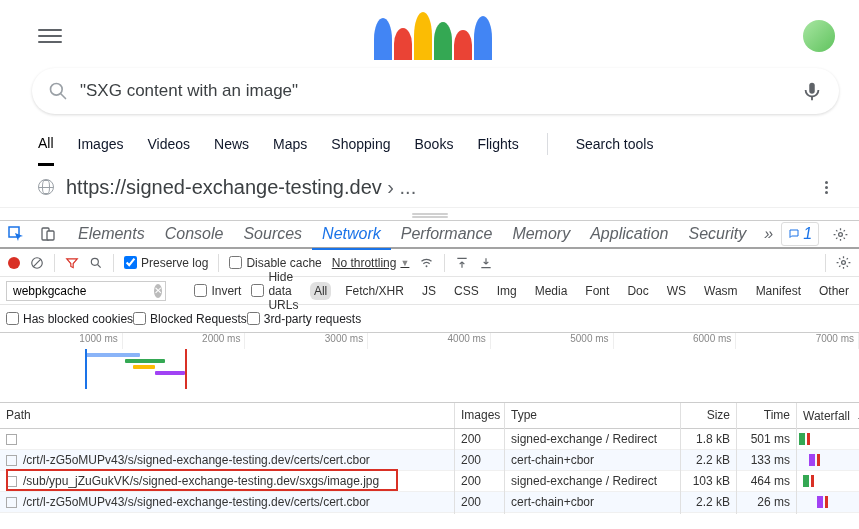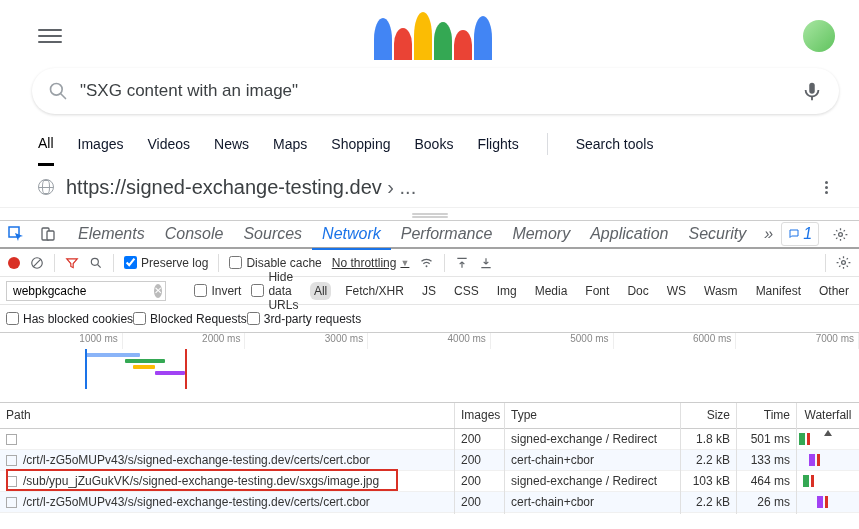--- a/index.html
+++ b/index.html
@@ -65,21 +65,21 @@
   .timeline .tick{ flex:1; text-align:right; padding-right:4px; border-right:1px solid #eee;}
   .timeline .band{ position:absolute; top:16px; left:85px; width:120px; height:40px;}
   .bar{ position:absolute; height:4px; border-radius:1px;}
 
   .table-head { display:flex; height:26px; border-bottom:1px solid #ccc; font-size:12px; color:#333; }
   .col-path { flex:1; padding:5px 6px; border-right:1px solid #e0e0e0;}
   .col-status { width:50px; padding:5px 6px; border-right:1px solid #e0e0e0;}
   .col-type { width:176px; padding:5px 6px; border-right:1px solid #e0e0e0;}
   .col-size { width:56px; padding:5px 6px; border-right:1px solid #e0e0e0; text-align:right;}
   .col-time { width:60px; padding:5px 6px; border-right:1px solid #e0e0e0; text-align:right;}
-  .col-wf  { width:62px; padding:5px 6px; display:flex; align-items:center; gap:8px;flex-direction:column;}
+  .col-wf  { width:62px; padding:5px 6px; display:flex; align-items:center; gap:8px;}
   .col-wf .sort{ width:0; height:0; border-left:4px solid transparent; border-right:4px solid transparent; border-bottom:6px solid #555;}
   .rows{}
   .row{ display:flex; height:21px; align-items:center; font-size:12px; color:#333; border-bottom:1px solid #f0f0f0;}
   .row:nth-child(even){ background:#f5f9ff;}
   .row .col-path{ display:flex; align-items:center; gap:6px; font-size:12px; white-space:nowrap; overflow:hidden;}
   .row .col-path .fchk{ width:11px; height:11px; border:1px solid #aaa; flex-shrink:0;}
   .hl{ position:absolute; border:2px solid #d93025; pointer-events:none;}
   .wf-cell{ position:relative; width:62px; height:100%; }
   .wb{ position:absolute; top:4px; height:12px; width:6px;}
   

